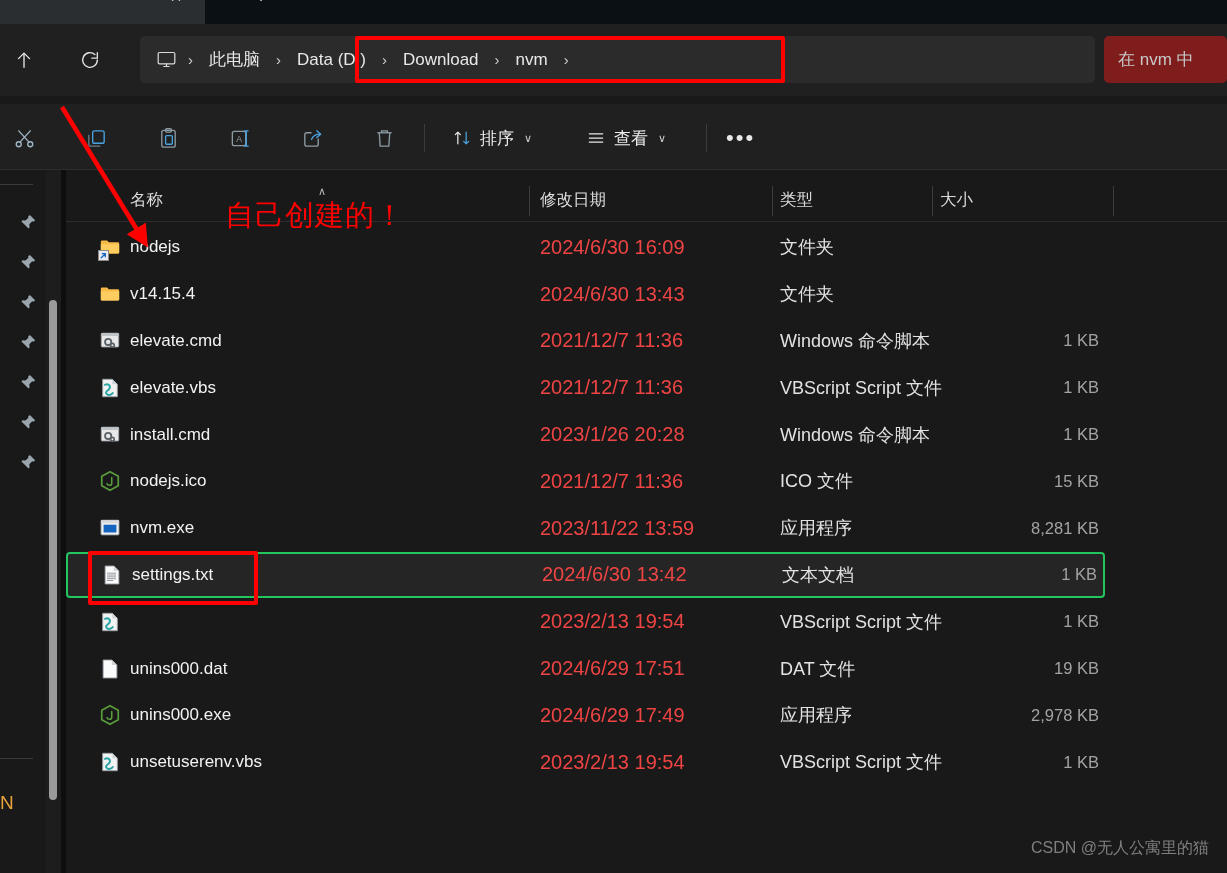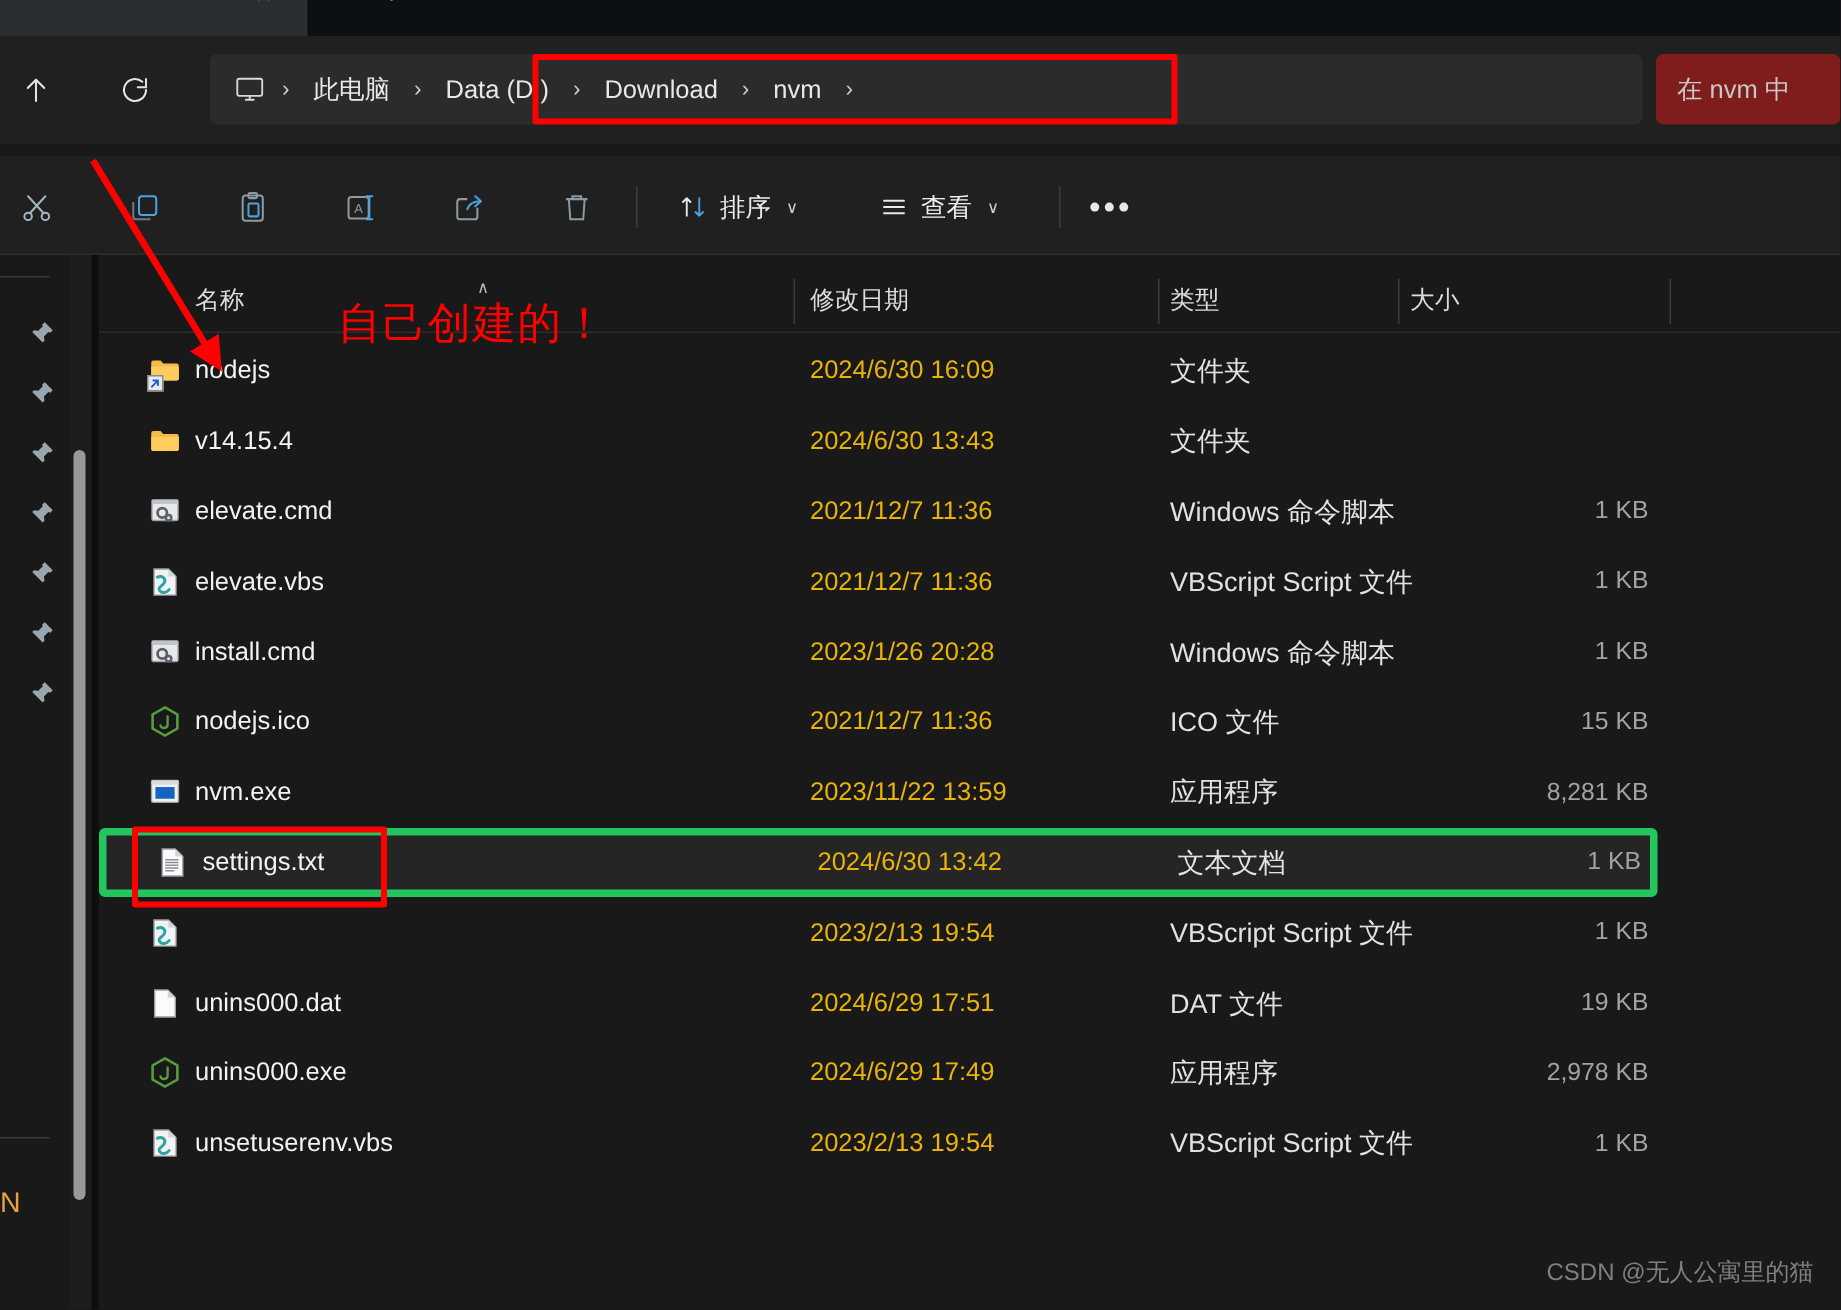--- a/index.html
+++ b/index.html
@@ -249,21 +249,21 @@
   }
   .row {
     position: relative;
     height: 46.8px;
     width: 1039px;
     border-radius: 4px;
     text-decoration: underline;
   }
   .row.selected {
     background: #252525;
-    border: 5px solid #22c55e;
+    border: 2px solid #22c55e;
   }
   .row .fname {
     position: absolute;
     left: 64px; top: 0;
     height: 100%;
     display: flex; align-items: center;
     color: #f2f2f2;
     font-size: 17px;
     white-space: nowrap;
   }
@@ -272,22 +272,22 @@
     left: 32px; top: 50%;
     transform: translateY(-50%);
     width: 24px; height: 24px;
     display: flex; align-items: center; justify-content: center;
   }
   .row .fdate {
     position: absolute;
     left: 474px; top: 0;
     height: 100%;
     display: flex; align-items: center;
-    color: #eab308;
-    font-size: 17px;
+    color: #ef4444;
+    font-size: 20px;
     white-space: nowrap;
   }
   .row .ftype {
     position: absolute;
     left: 714px; top: 0;
     height: 100%;
     display: flex; align-items: center;
     color: #e2e2e2;
     font-size: 18px;
     white-space: nowrap;

